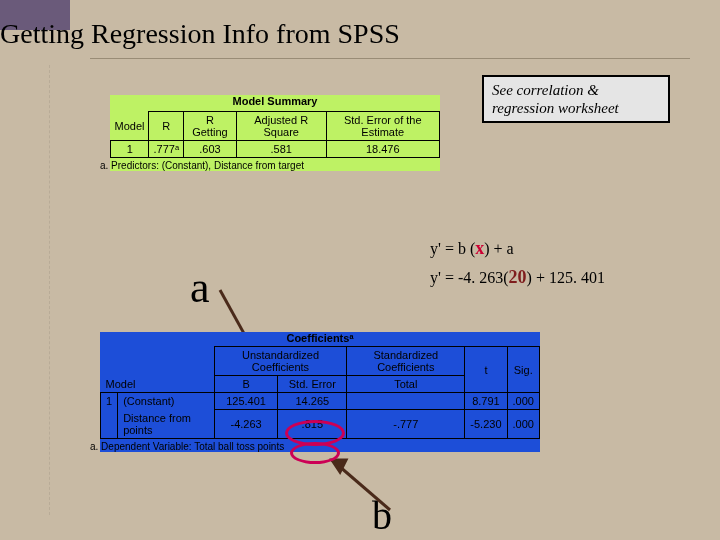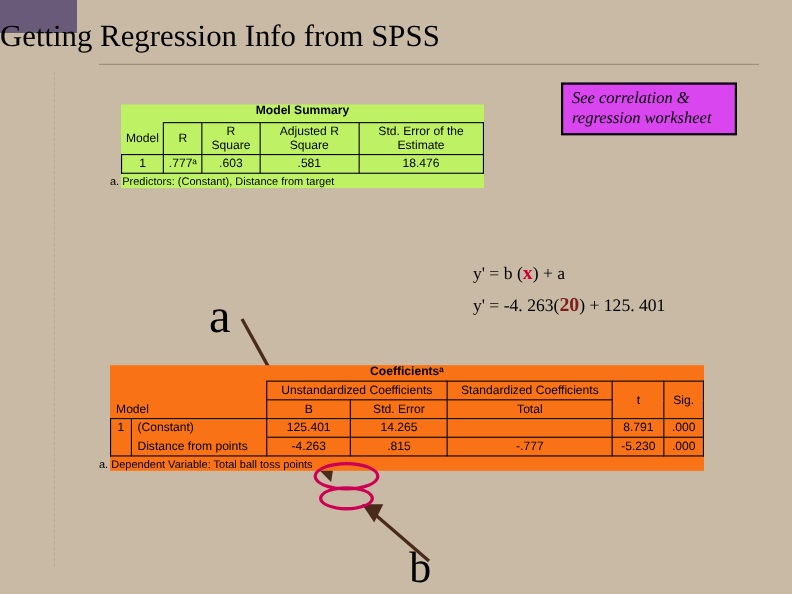--- a/index.html
+++ b/index.html
@@ -32,22 +32,22 @@
   }
   .paper-texture {
     position: absolute;
     top: 65px; left: 0;
     width: 50px; height: 450px;
     border-right: 1px dashed rgba(0,0,0,0.08);
   }
   .callout {
     position: absolute;
     top: 75px; right: 50px;
-    width: 160px;
-    background: #d946ef;
+    width: 188px;
+    background: #e5e5e5;
     border: 2px solid #000;
     padding: 4px 8px;
     font-style: italic;
     font-size: 15px;
     line-height: 1.2;
   }
   .spss-summary {
     position: absolute;
     top: 95px; left: 110px;
     width: 330px;
@@ -84,22 +84,22 @@
   }
   .arrow {
     position: absolute;
     stroke: #4a2a1a;
     stroke-width: 3;
     fill: none;
   }
   .spss-coef {
     position: absolute;
     top: 332px; left: 100px;
-    width: 540px;
-    background: #f97316;
+    width: 440px;
+    background: #1d4ed8;
     font-family: Arial, sans-serif;
     font-size: 11px;
   }
   .spss-coef .ctitle { text-align: center; font-weight: bold; margin-bottom: 2px; }
   .coeftable { border-collapse: collapse; width: 100%; }
   .coeftable td, .coeftable th { border: 1px solid #000; padding: 2px 5px; text-align: center; }
   .coeftable th { font-weight: normal; }
   .coeftable .lh { text-align: left; }
   .coeftable .nb-l { border-left: none; }
   .coeftable .nb-t { border-top: none; }
@@ -126,21 +126,21 @@
 
 <div class="callout">See correlation &amp; regression worksheet</div>
 
 <div class="spss-summary">
   <div class="stitle">Model Summary</div>
   <table class="sumtable">
     <tbody>
         <tr>
       <th class="noborder" style="border-bottom:1px solid #000;border-right:1px solid #000">Model</th>
       <th>R</th>
-      <th>R Square</th>
+      <th>R Getting</th>
       <th>Adjusted R Square</th>
       <th>Std. Error of the Estimate</th>
     </tr>
     <tr>
       <td>1</td>
       <td>.777ᵃ</td>
       <td>.603</td>
       <td>.581</td>
       <td>18.476</td>
     </tr>

